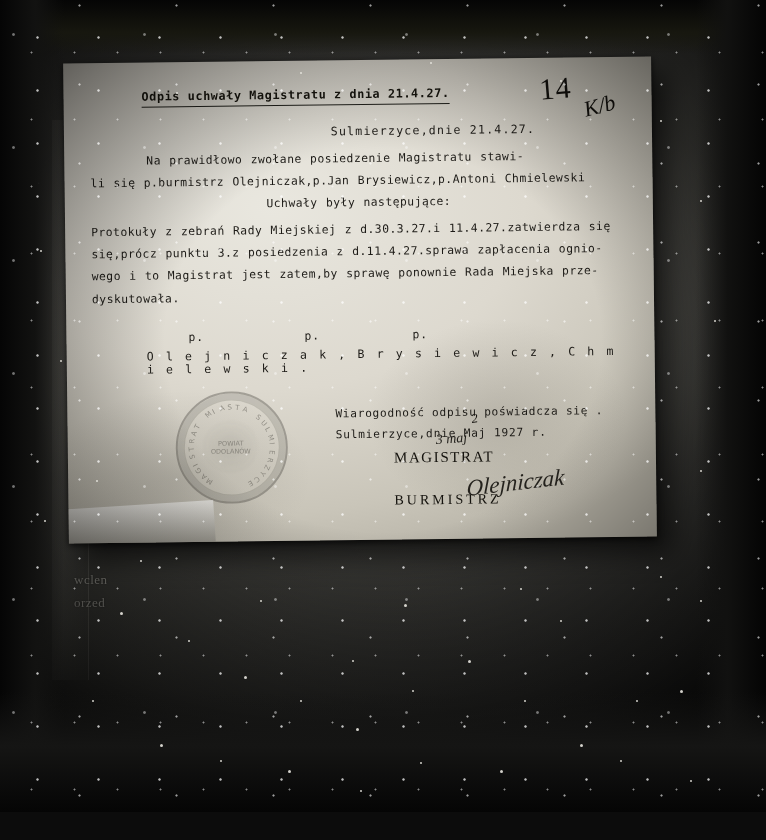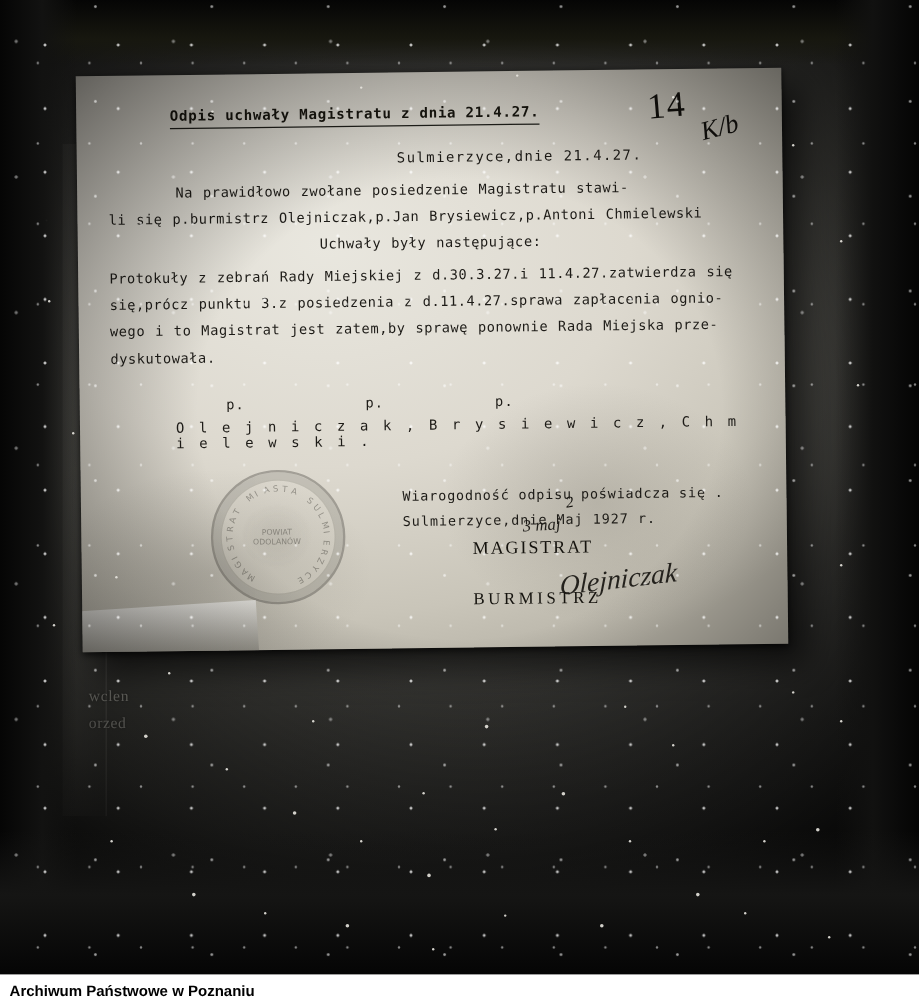--- a/index.html
+++ b/index.html
@@ -413,16 +413,13 @@
     <div class="bigspeck" style="left: 176px; top: 92px; width: 2px; height: 2px;"></div>
     <div class="bigspeck" style="left: 300px; top: 72px; width: 2px; height: 2px;"></div>
     <div class="bigspeck" style="left: 430px; top: 62px; width: 2px; height: 2px;"></div>
     <div class="bigspeck" style="left: 560px; top: 80px; width: 2px; height: 2px;"></div>
     <div class="bigspeck" style="left: 660px; top: 120px; width: 2px; height: 2px;"></div>
     <div class="bigspeck" style="left: 700px; top: 200px; width: 2px; height: 2px;"></div>
     <div class="bigspeck" style="left: 40px; top: 250px; width: 2px; height: 2px;"></div>
     <div class="bigspeck" style="left: 44px; top: 520px; width: 2px; height: 2px;"></div>
     <div class="bigspeck" style="left: 690px; top: 780px; width: 2px; height: 2px;"></div>
     <div class="bigspeck" style="left: 360px; top: 790px; width: 2px; height: 2px;"></div>
-    <div id="caption">
-    <span>Archiwum Państwowe w Poznaniu</span>
-  </div>
 </div>
 
 </body></html>

